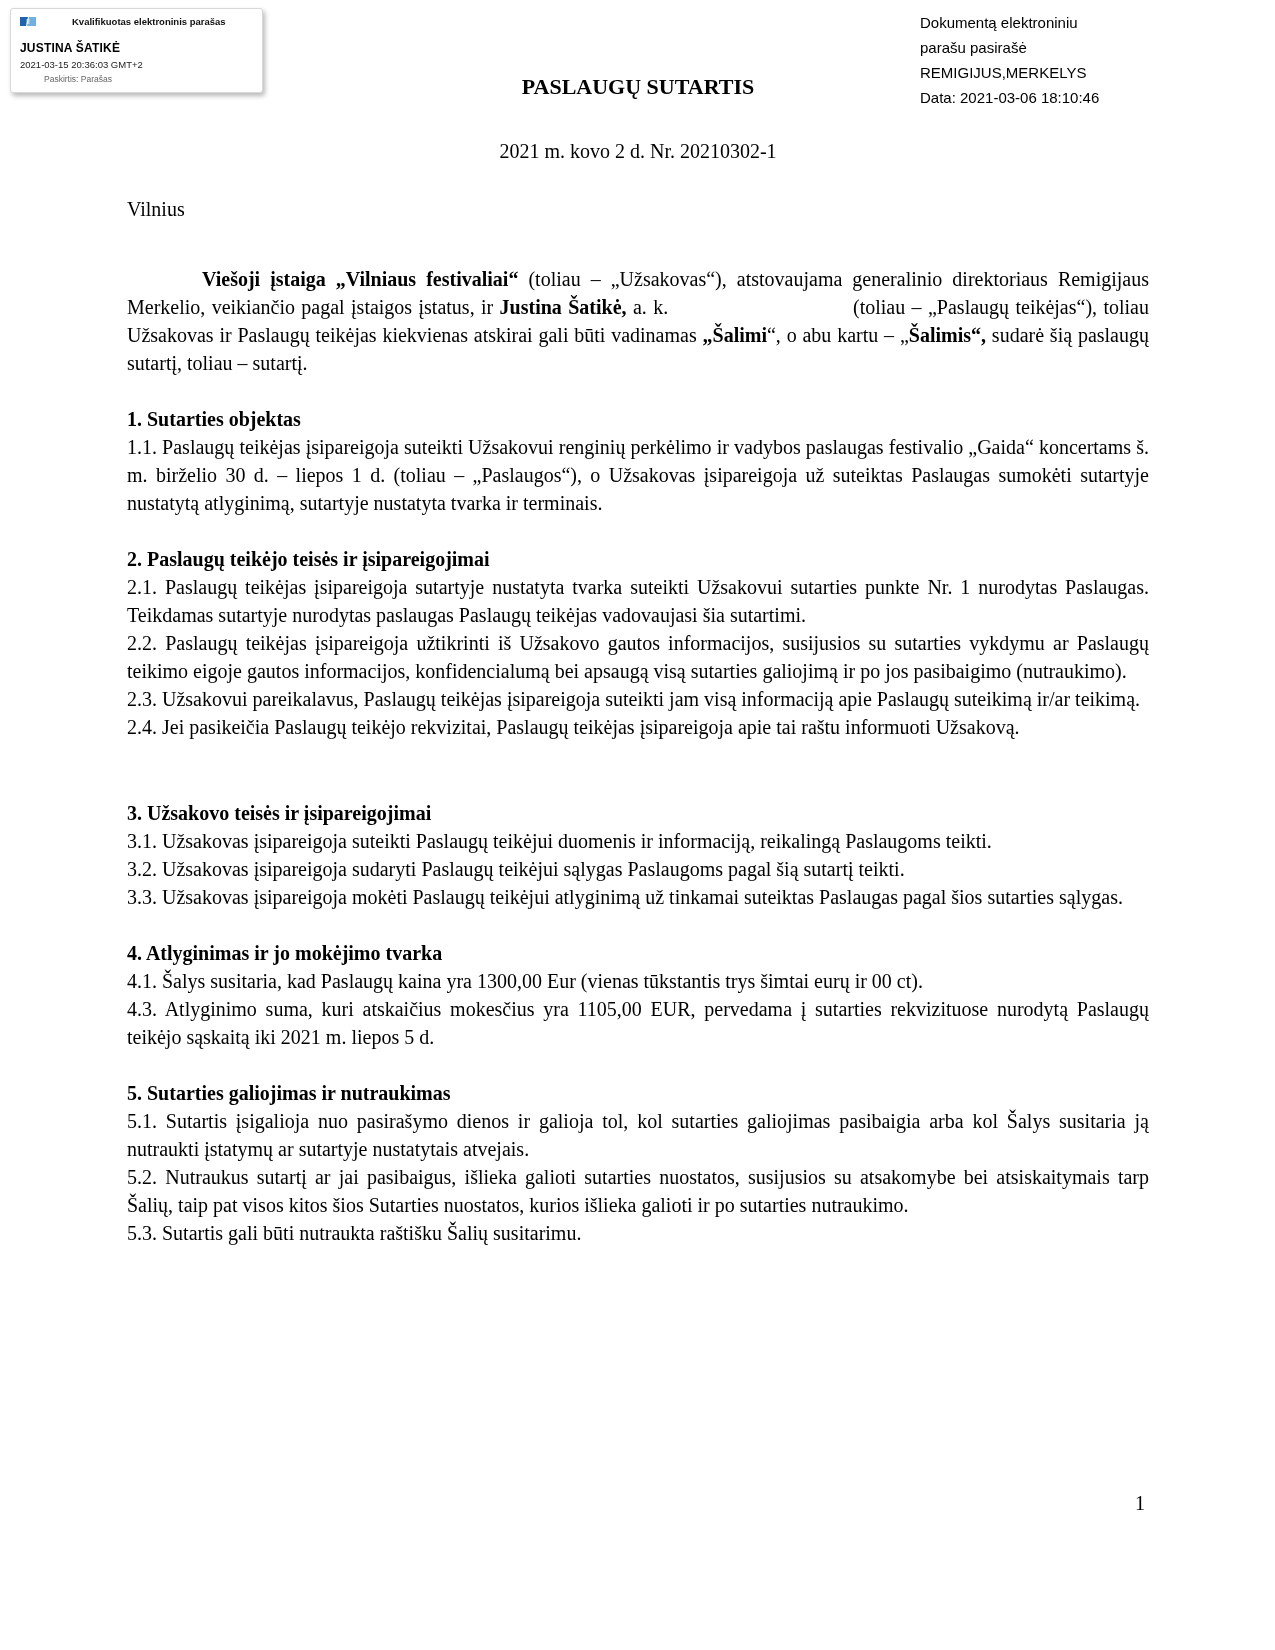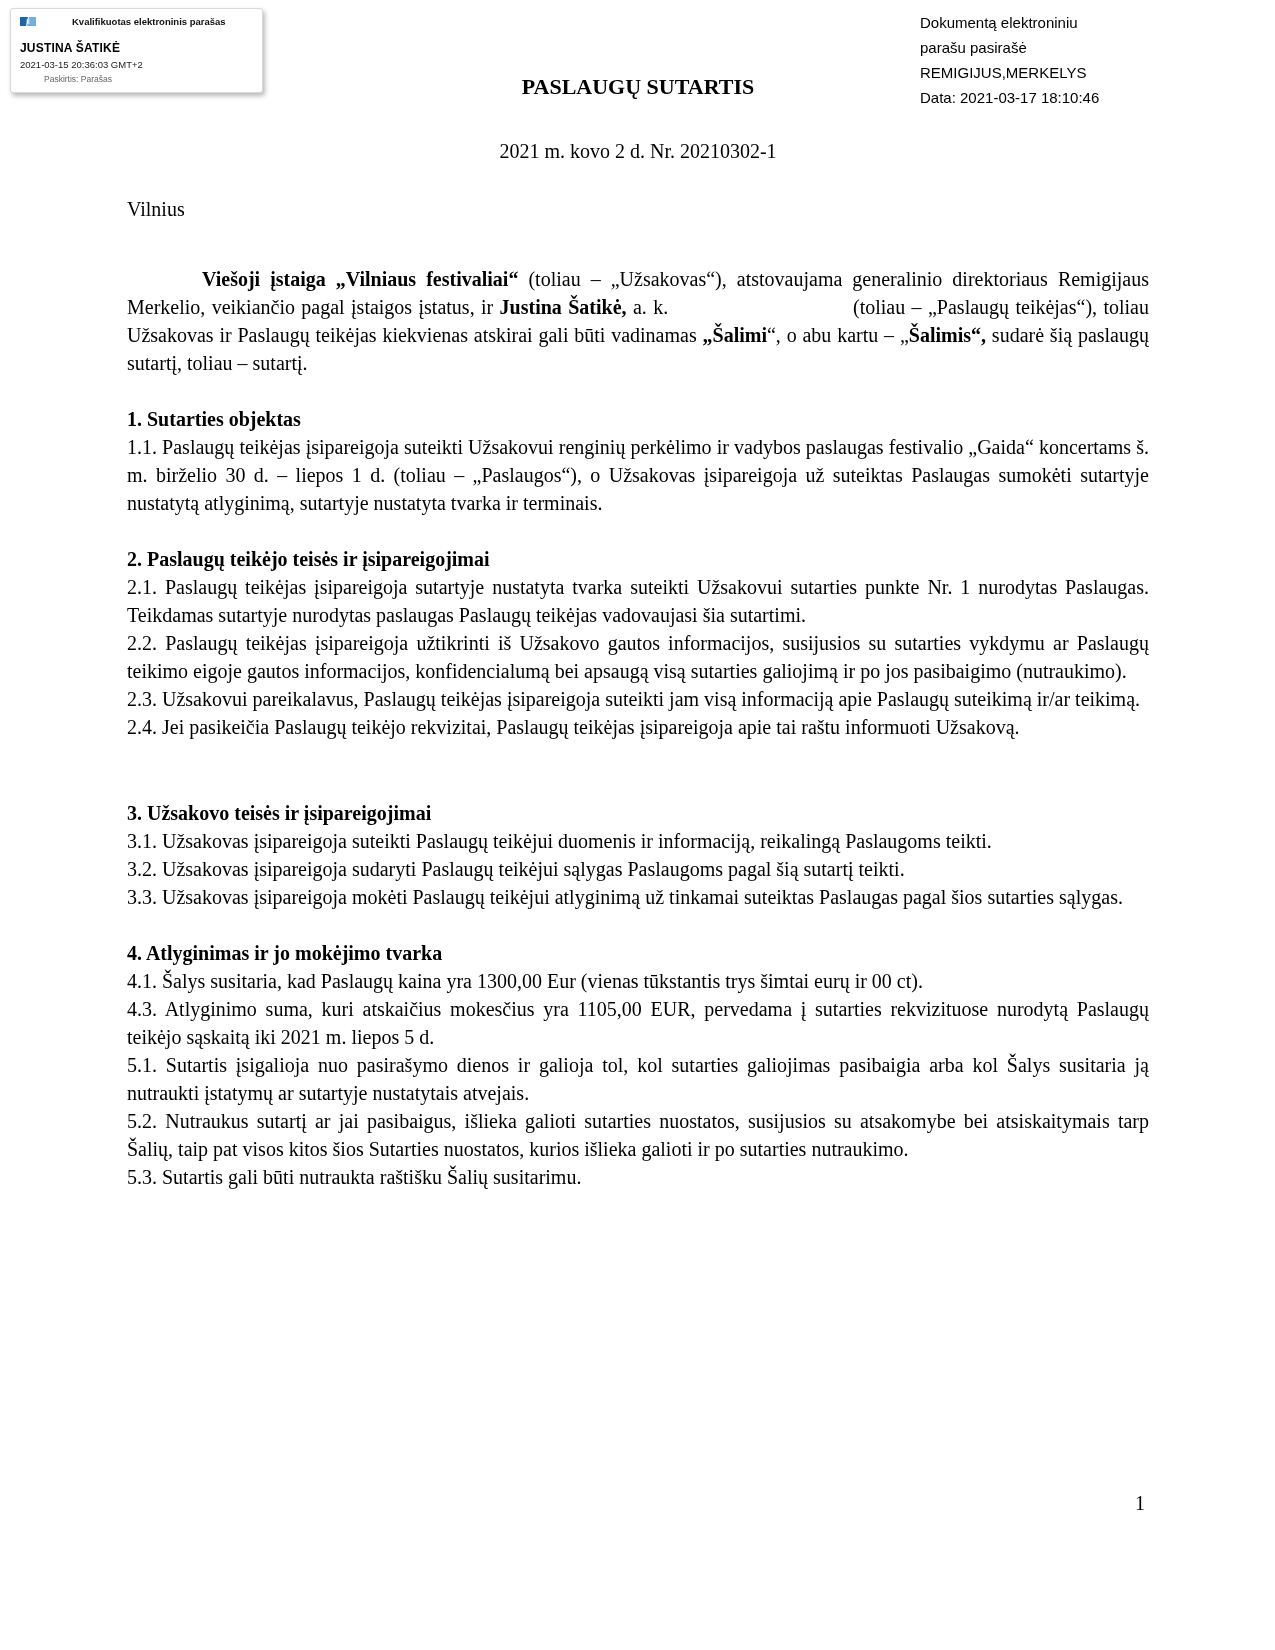--- a/index.html
+++ b/index.html
@@ -104,21 +104,21 @@
     </div>
     <div class="stamp-name">JUSTINA ŠATIKĖ</div>
     <div class="stamp-date">2021-03-15 20:36:03 GMT+2</div>
     <div class="stamp-purpose">Paskirtis: Parašas</div>
   </div>
 
   <div class="sig-note">
     <div>Dokumentą elektroniniu</div>
     <div>parašu pasirašė</div>
     <div>REMIGIJUS,MERKELYS</div>
-    <div>Data: 2021-03-17 18:10:46</div>
+    <div>Data: 2021-03-06 18:10:46</div>
   </div>
 
   <div class="content">
     <div class="title">PASLAUGŲ SUTARTIS</div>
     <div class="docnum">2021 m. kovo 2 d. Nr. 20210302-1</div>
     <div class="city">Vilnius</div>
     <p class="intro" id="intro"><span class="b">Viešoji įstaiga „Vilniaus festivaliai“</span><span> (toliau – „Užsakovas“), atstovaujama generalinio direktoriaus Remigijaus Merkelio, veikiančio pagal įstaigos įstatus, ir </span><span class="b">Justina Šatikė,</span><span> a. k. &nbsp;&nbsp;&nbsp;&nbsp;&nbsp;&nbsp;&nbsp;&nbsp;&nbsp;&nbsp;&nbsp;&nbsp;&nbsp;&nbsp;&nbsp;&nbsp;&nbsp;&nbsp;&nbsp;&nbsp;&nbsp;&nbsp;&nbsp;&nbsp;&nbsp;&nbsp;&nbsp;&nbsp;(toliau – „Paslaugų teikėjas“), toliau Užsakovas ir Paslaugų teikėjas kiekvienas atskirai gali būti vadinamas </span><span class="b">„Šalimi</span><span>“, o abu kartu – „</span><span class="b">Šalimis“,</span><span> sudarė šią paslaugų sutartį, toliau – sutartį.</span></p>
     <div id="sections">
         <div class="sec-heading">1. Sutarties objektas</div>
         <p class="para">1.1. Paslaugų teikėjas įsipareigoja suteikti Užsakovui renginių perkėlimo ir vadybos paslaugas festivalio „Gaida“ koncertams š. m. birželio 30 d. – liepos 1 d. (toliau – „Paslaugos“), o Užsakovas įsipareigoja už suteiktas Paslaugas sumokėti sutartyje nustatytą atlyginimą, sutartyje nustatyta tvarka ir terminais.</p>
@@ -127,20 +127,21 @@
         <p class="para">2.2. Paslaugų teikėjas įsipareigoja užtikrinti iš Užsakovo gautos informacijos, susijusios su sutarties vykdymu ar Paslaugų teikimo eigoje gautos informacijos, konfidencialumą bei apsaugą visą sutarties galiojimą ir po jos pasibaigimo (nutraukimo).</p>
         <p class="para">2.3. Užsakovui pareikalavus, Paslaugų teikėjas įsipareigoja suteikti jam visą informaciją apie Paslaugų suteikimą ir/ar teikimą.</p>
         <p class="para">2.4. Jei pasikeičia Paslaugų teikėjo rekvizitai, Paslaugų teikėjas įsipareigoja apie tai raštu informuoti Užsakovą.</p>
         <div class="sec-heading extra-gap">3. Užsakovo teisės ir įsipareigojimai</div>
         <p class="para">3.1. Užsakovas įsipareigoja suteikti Paslaugų teikėjui duomenis ir informaciją, reikalingą Paslaugoms teikti.</p>
         <p class="para">3.2. Užsakovas įsipareigoja sudaryti Paslaugų teikėjui sąlygas Paslaugoms pagal šią sutartį teikti.</p>
         <p class="para">3.3. Užsakovas įsipareigoja mokėti Paslaugų teikėjui atlyginimą už tinkamai suteiktas Paslaugas pagal šios sutarties sąlygas.</p>
         <div class="sec-heading">4. Atlyginimas ir jo mokėjimo tvarka</div>
         <p class="para">4.1. Šalys susitaria, kad Paslaugų kaina yra 1300,00 Eur (vienas tūkstantis trys šimtai eurų ir 00 ct).</p>
         <p class="para">4.3. Atlyginimo suma, kuri atskaičius mokesčius yra 1105,00 EUR, pervedama į sutarties rekvizituose nurodytą Paslaugų teikėjo sąskaitą iki 2021 m. liepos 5 d.</p>
+        <div class="sec-heading">5. Sutarties galiojimas ir nutraukimas</div>
         <p class="para">5.1. Sutartis įsigalioja nuo pasirašymo dienos ir galioja tol, kol sutarties galiojimas pasibaigia arba kol Šalys susitaria ją nutraukti įstatymų ar sutartyje nustatytais atvejais.</p>
         <p class="para">5.2. Nutraukus sutartį ar jai pasibaigus, išlieka galioti sutarties nuostatos, susijusios su atsakomybe bei atsiskaitymais tarp Šalių, taip pat visos kitos šios Sutarties nuostatos, kurios išlieka galioti ir po sutarties nutraukimo.</p>
         <p class="para">5.3. Sutartis gali būti nutraukta raštišku Šalių susitarimu.</p>
       </div>
   </div>
 
   <div class="page-number">1</div>
 </div>
 
 </body></html>

